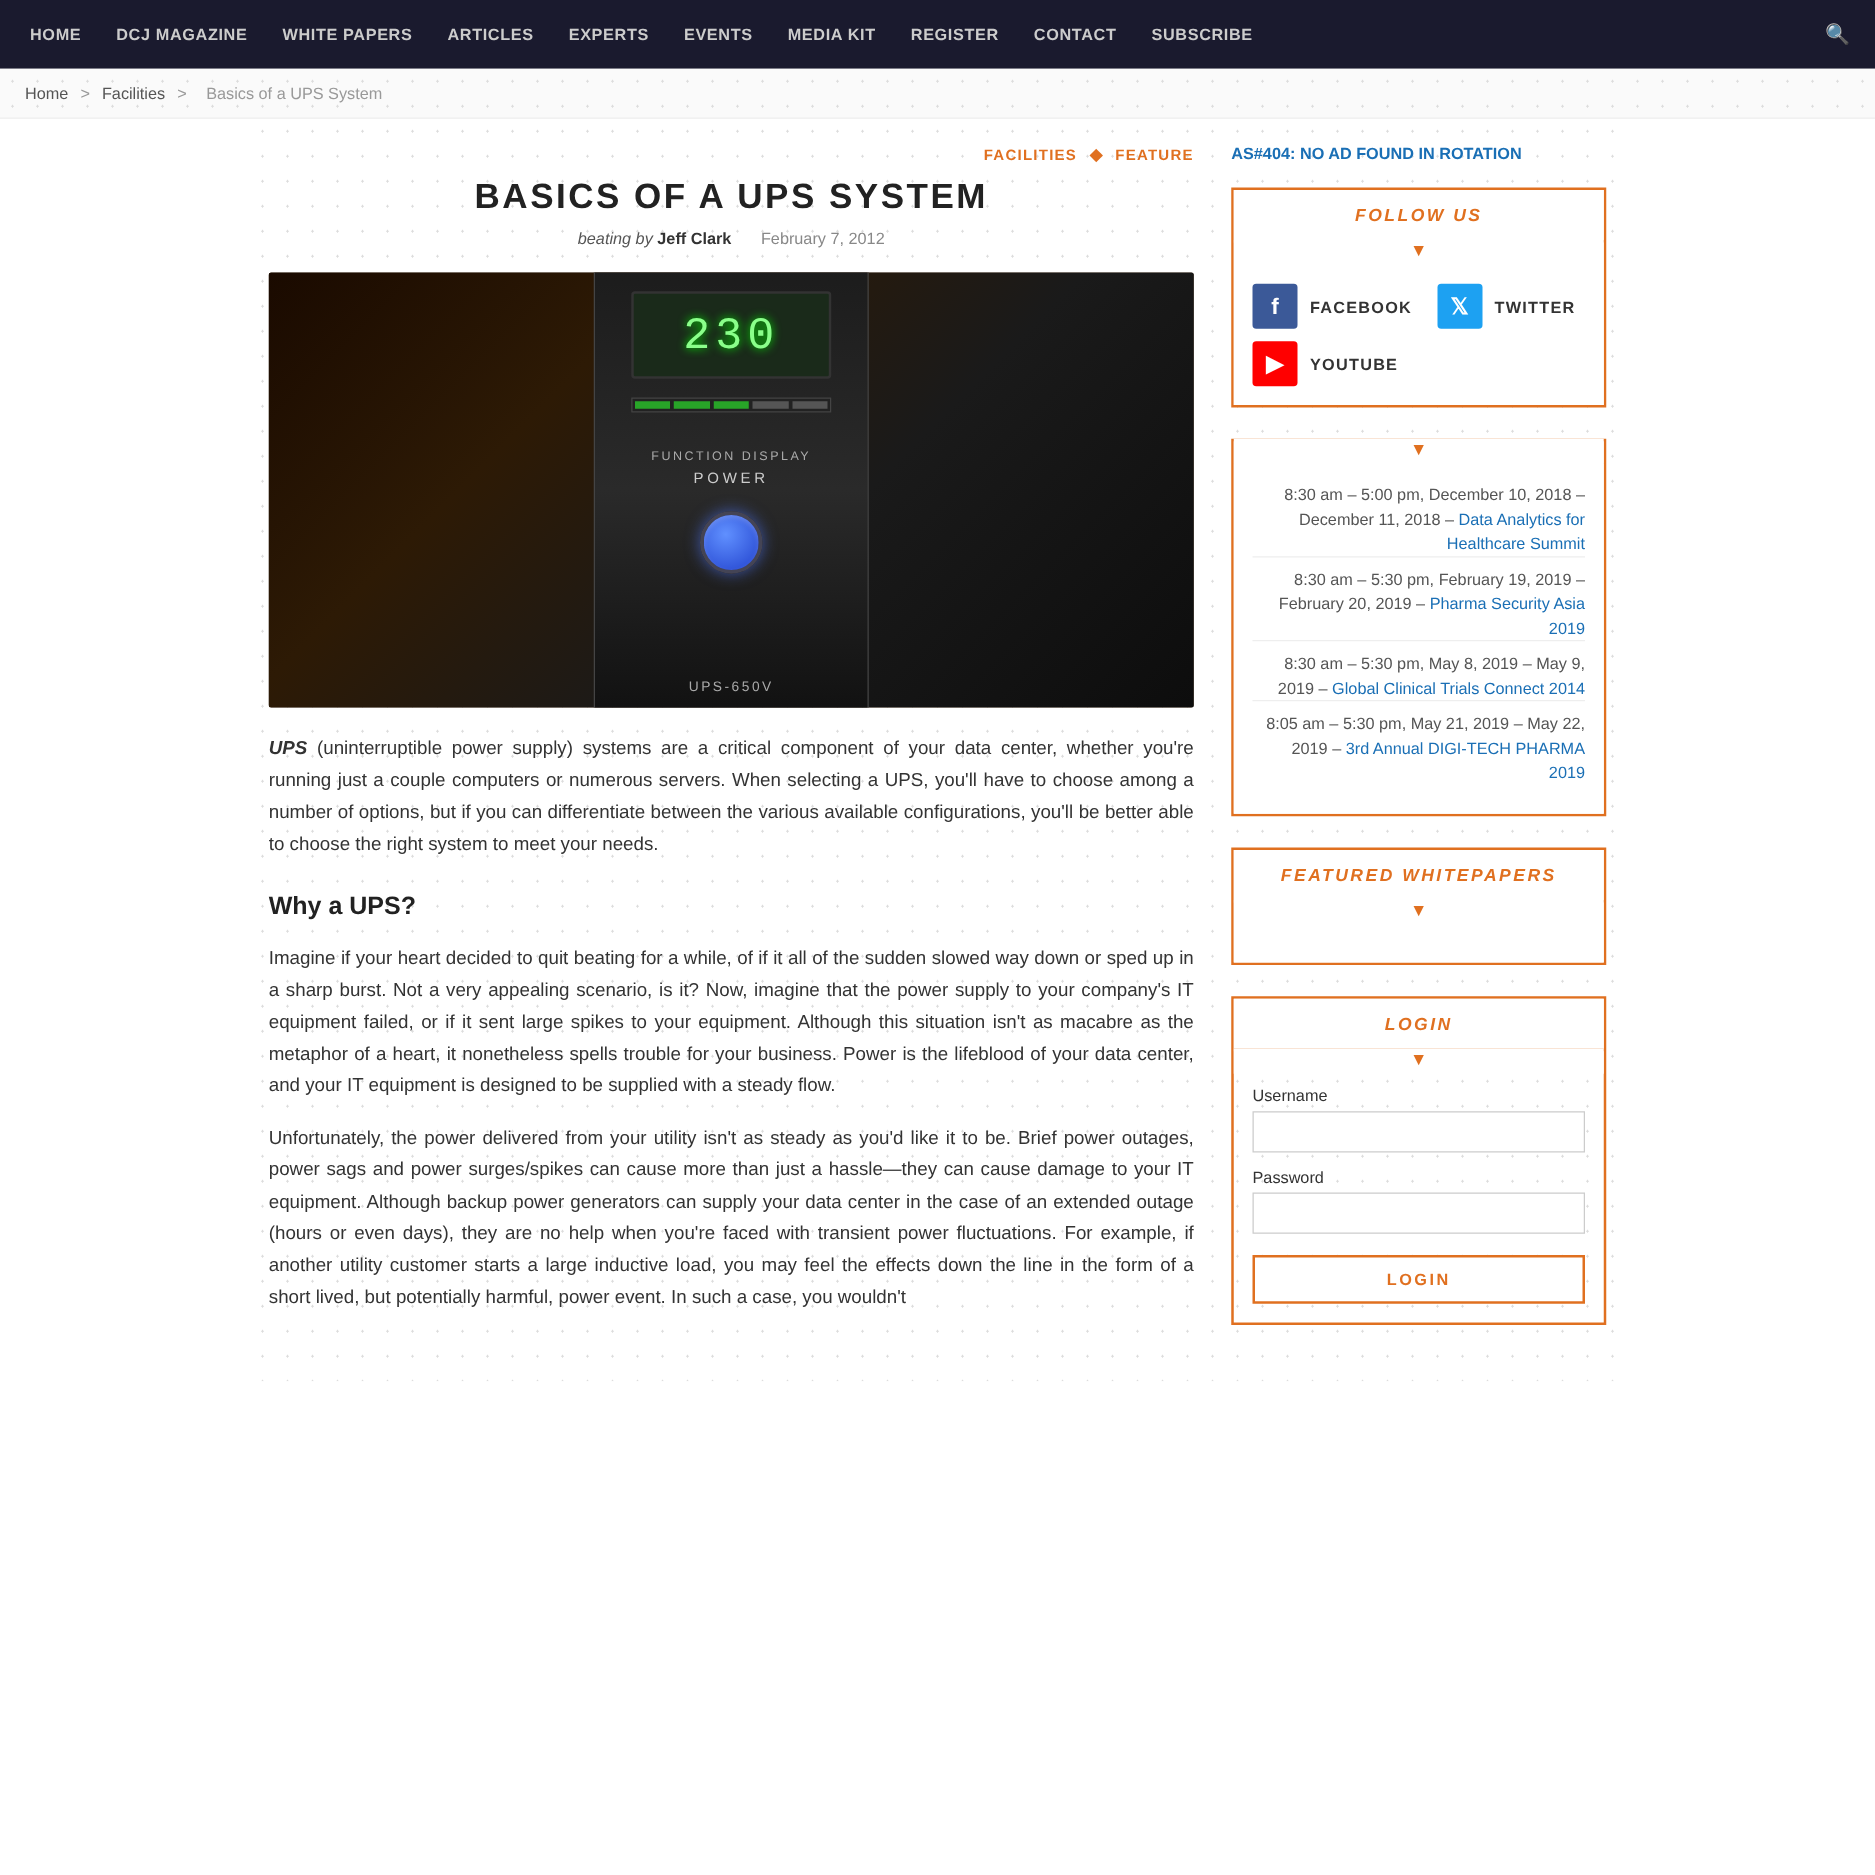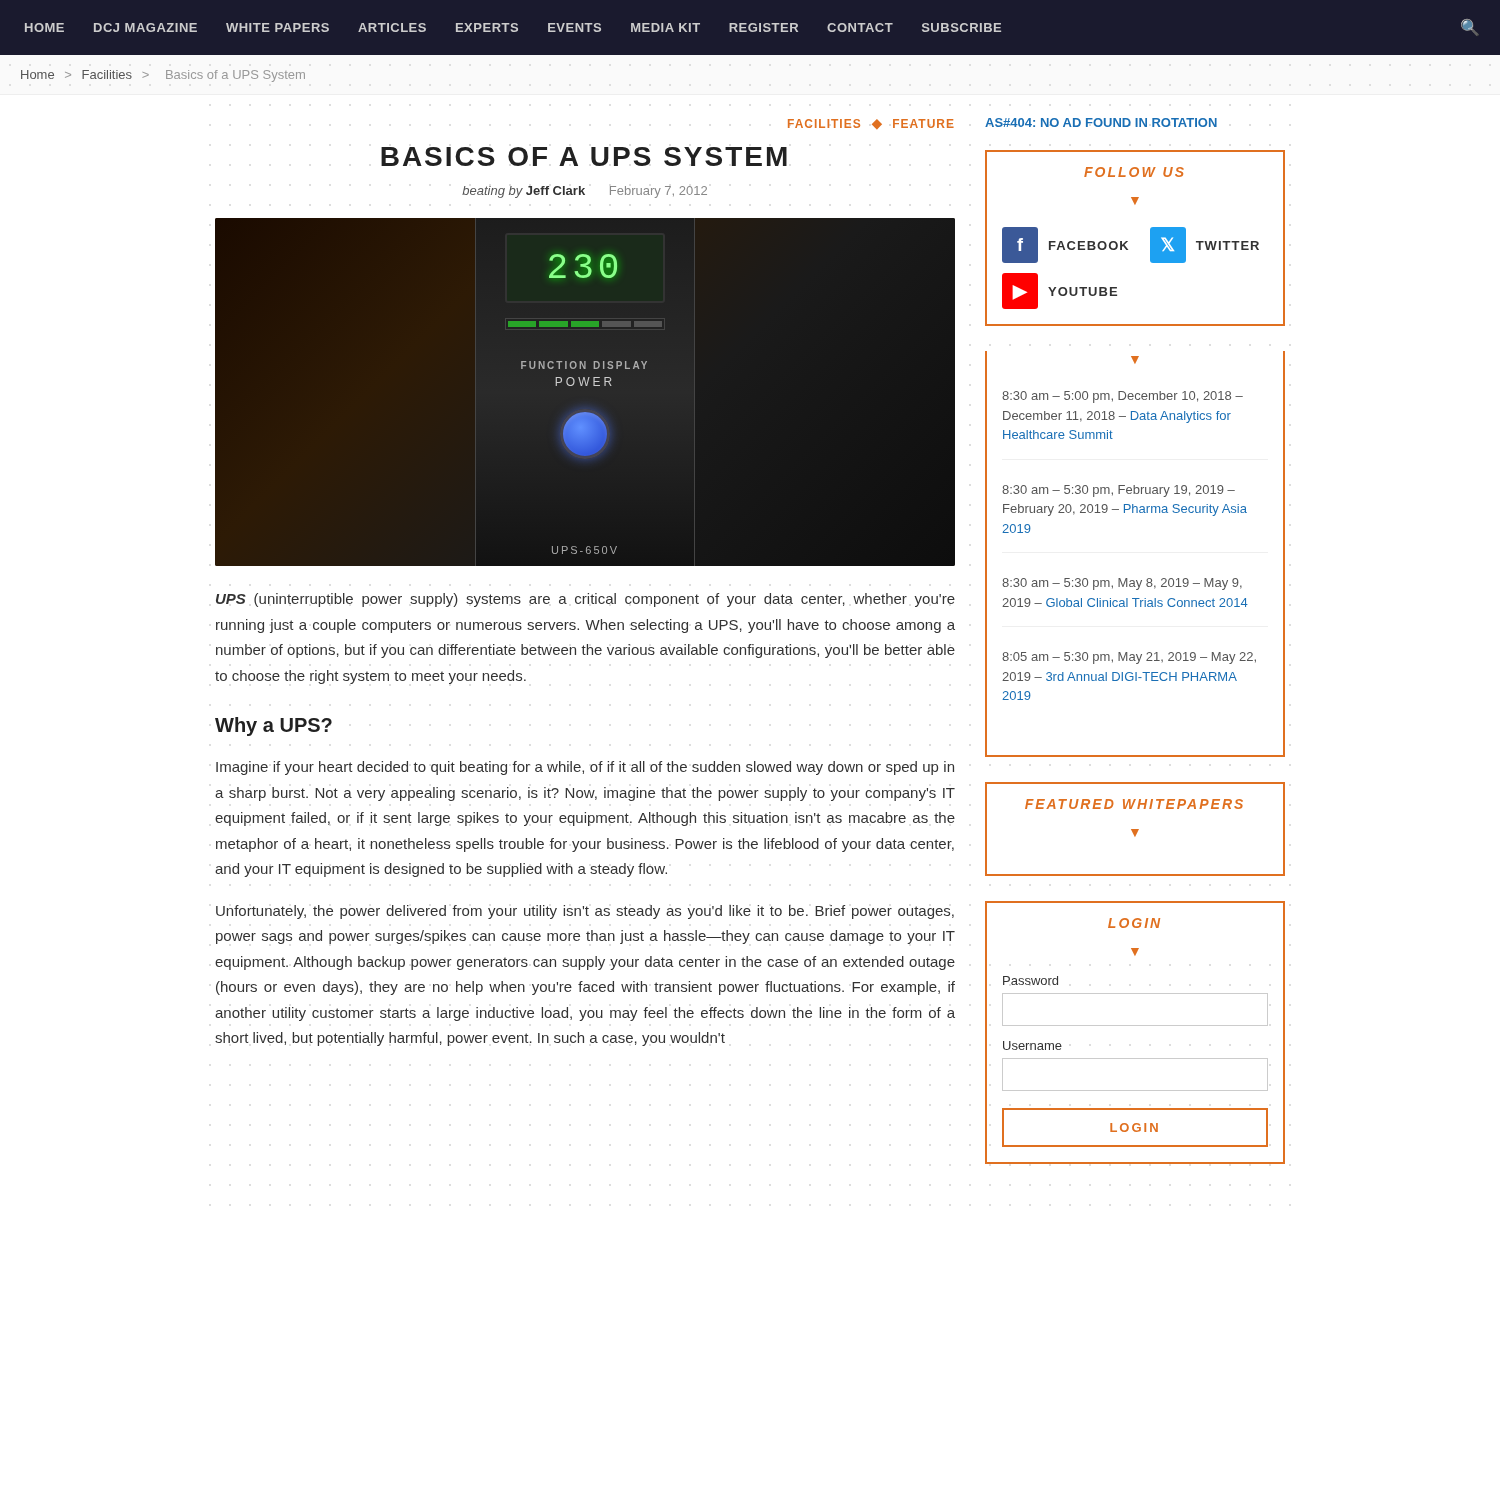--- a/index.html
+++ b/index.html
@@ -171,21 +171,20 @@
       flex: 1;
       background: #555;
     }
     .ups-bar.active { background: #28a428; }
     .ups-label-func {
       color: #aaa;
       font-size: 10px;
       letter-spacing: 2px;
       text-transform: uppercase;
       margin-bottom: 4px;
-      font-weight: bold;
     }
     .ups-label-power {
       color: #ccc;
       font-size: 12px;
       letter-spacing: 3px;
       text-transform: uppercase;
       margin-bottom: 20px;
     }
     .ups-button {
       width: 50px;
@@ -303,26 +302,26 @@
     .social-icon.youtube { background: #ff0000; }
     .social-label {
       font-size: 13px;
       font-weight: bold;
       color: #333;
       letter-spacing: 1px;
     }
 
     
     .event-item {
-      margin-bottom: 20px;
+      margin-bottom: 8px;
       font-size: 13px;
       color: #555;
       line-height: 1.5;
       border-bottom: 1px solid #eee;
-      padding-bottom: 14px;
+      text-align: right;
     }
     .event-item:last-child { border-bottom: none; }
     .event-item a {
       color: #1a6fb5;
       text-decoration: none;
     }
 
     
     .login-form {
       padding: 10px 15px 15px;
@@ -495,26 +494,26 @@
       <div class="widget-body" style="min-height:30px;"></div>
     </div>
 
     <div class="widget">
       <div class="widget-title-bar">
         <h3>LOGIN</h3>
       </div>
       <div class="widget-title-arrow">▼</div>
       <div class="login-form">
         <div class="form-group">
+          <label>Username</label>
+          <input type="text" style="">
+        </div>
+        <div class="form-group">
           <label>Password</label>
           <input type="password" style="">
         </div>
-        <div class="form-group">
-          <label>Username</label>
-          <input type="text" style="">
-        </div>
         <button class="login-btn">LOGIN</button>
       </div>
     </div>
 
   </aside>
 
 </div>
 
 </body></html>

